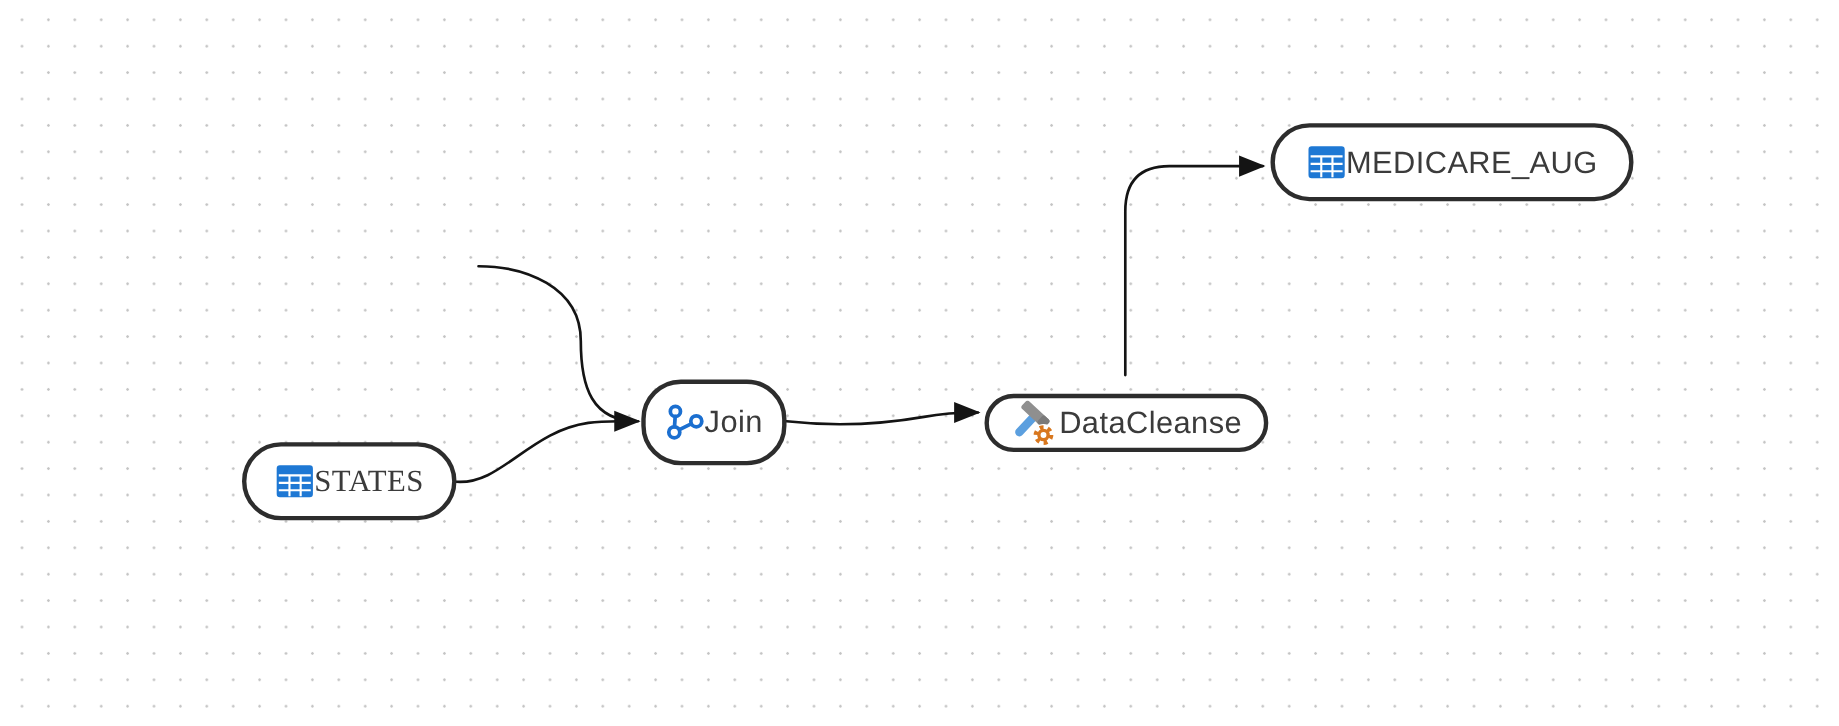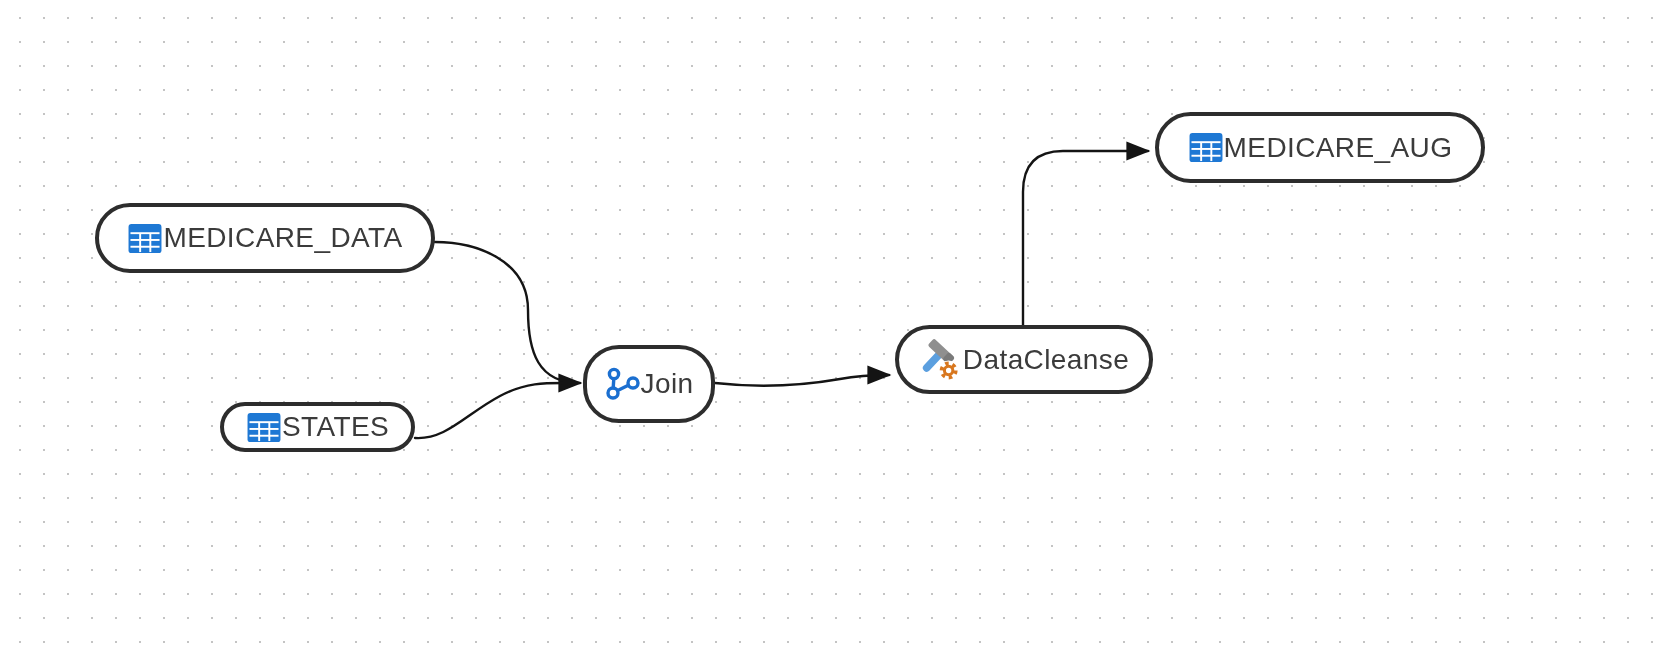--- a/index.html
+++ b/index.html
@@ -47,36 +47,21 @@
       </marker>
     </defs>
     <g id="edge-group" fill="none" stroke="#141414" stroke-width="2.4" stroke-linecap="round">
         <path d="M 435 242 C 476 242 528 260 528 310 C 528 352 538 383 580 383" marker-end="url(#arrowhead)"></path>
         <path d="M 415 438 C 446 440 466 414 500 396 C 528 381 550 383 576 383"></path>
         <path d="M 715 383 C 760 388 800 386 840 379 C 856 376 866 375 889 375" marker-end="url(#arrowhead)"></path>
         <path d="M 1023 341 L 1023 192 Q 1023 151 1063 151 L 1148 151" marker-end="url(#arrowhead)"></path>
       </g>
   </svg>
   <div class="nodes" id="nodes-layer">
-      <div class="node" style="left: 95px; top: 203px; width: 340px; height: 70px;">
-        <span class="icon">
-          <svg viewBox="0 0 36 32" width="36" height="31">
-            <rect x="1" y="1" width="34" height="30" rx="3" fill="#1e78d4"></rect>
-            <g stroke="#ffffff" stroke-width="2" fill="none">
-              <line x1="3" y1="10.5" x2="33" y2="10.5"></line>
-              <line x1="3" y1="17.5" x2="33" y2="17.5"></line>
-              <line x1="3" y1="24.5" x2="33" y2="24.5"></line>
-              <line x1="13" y1="10.5" x2="13" y2="30"></line>
-              <line x1="23.5" y1="10.5" x2="23.5" y2="30"></line>
-            </g>
-          </svg>
-        </span>
-        <span class="label">MEDICARE_DATA</span>
-      </div>
-      <div class="node" style="left: 220px; top: 402px; width: 195px; height: 50px;">
+      <div class="node" style="left: 220px; top: 402px; width: 195px; height: 71px; font-family: Liberation Serif, serif;">
         <span class="icon">
           <svg viewBox="0 0 36 32" width="36" height="31">
             <rect x="1" y="1" width="34" height="30" rx="3" fill="#1e78d4"></rect>
             <g stroke="#ffffff" stroke-width="2" fill="none">
               <line x1="3" y1="10.5" x2="33" y2="10.5"></line>
               <line x1="3" y1="17.5" x2="33" y2="17.5"></line>
               <line x1="3" y1="24.5" x2="33" y2="24.5"></line>
               <line x1="13" y1="10.5" x2="13" y2="30"></line>
               <line x1="23.5" y1="10.5" x2="23.5" y2="30"></line>
             </g>
@@ -89,21 +74,21 @@
           <svg viewBox="0 0 36 36" width="36" height="36" fill="none" stroke="#1b6fd0" stroke-width="3.4" stroke-linecap="round">
             <circle cx="9" cy="8" r="4.6"></circle>
             <circle cx="8" cy="27" r="5"></circle>
             <circle cx="28" cy="17" r="5"></circle>
             <line x1="8.8" y1="12.8" x2="8.2" y2="21.8"></line>
             <line x1="12.7" y1="24.6" x2="23.3" y2="19.3"></line>
           </svg>
         </span>
         <span class="label">Join</span>
       </div>
-      <div class="node" style="left: 895px; top: 325px; width: 258px; height: 69px;">
+      <div class="node" style="left: 895px; top: 358px; width: 258px; height: 53px;">
         <span class="icon">
           <svg viewBox="0 0 46 44" width="44" height="42">
             <g transform="rotate(43 22 16)">
               <rect x="17.5" y="14" width="8" height="26" rx="4" fill="#5b9fdf"></rect>
               <rect x="6" y="8" width="30" height="10" rx="2.5" fill="#8f8f8f"></rect>
               <rect x="27" y="8" width="9" height="10" rx="2.5" fill="#7a7a7a"></rect>
             </g>
             <circle cx="31" cy="33" r="10.5" fill="#ffffff"></circle>
             <g fill="none" stroke="#d8771e">
               <circle cx="31" cy="33" r="7.2" stroke-width="4.4" stroke-dasharray="3.6 3.94"></circle>

